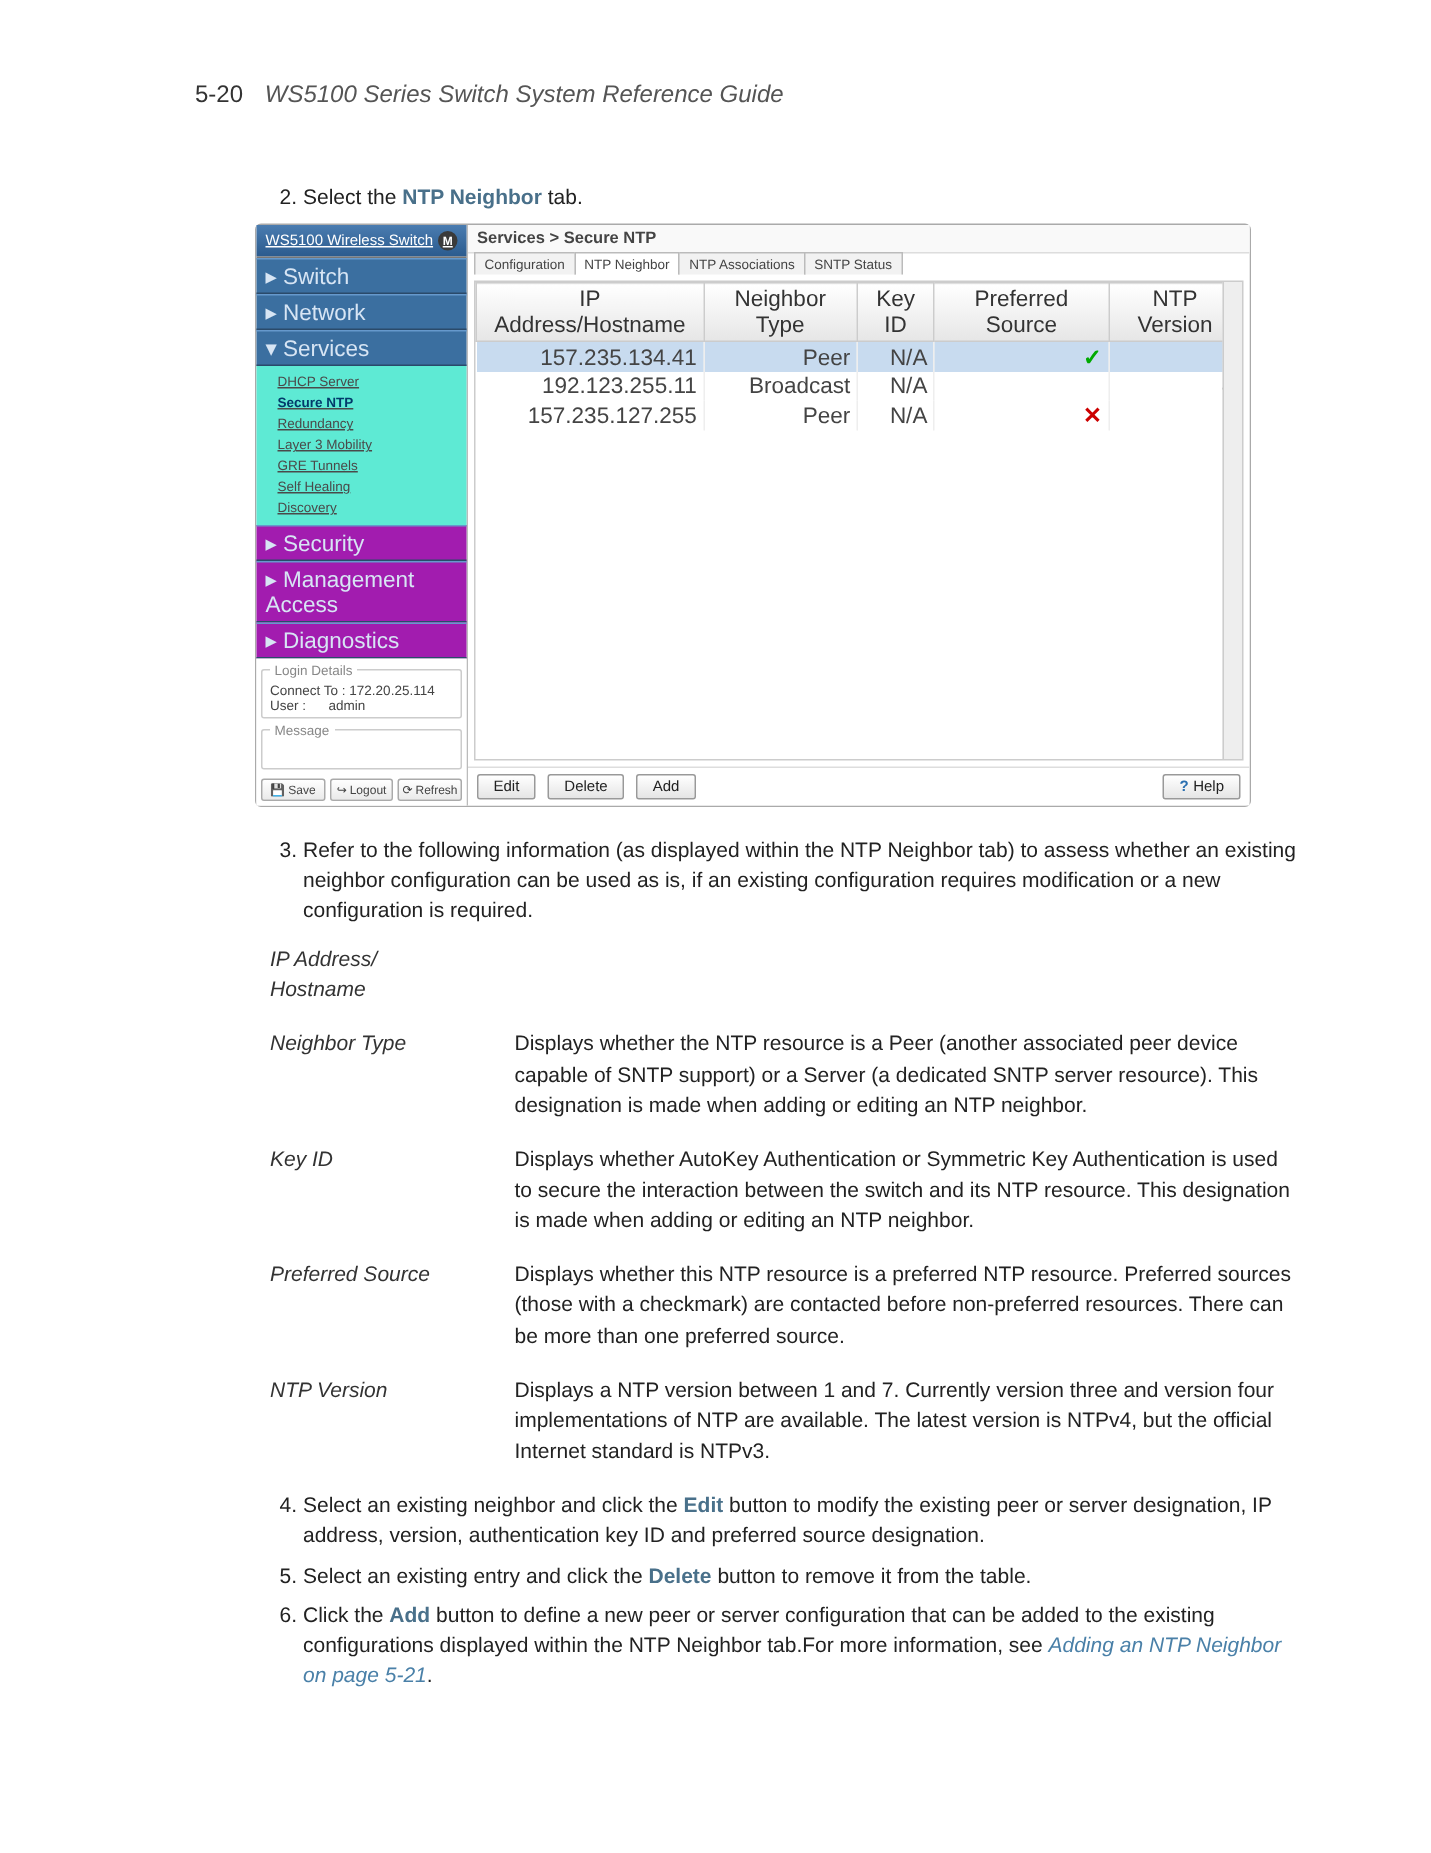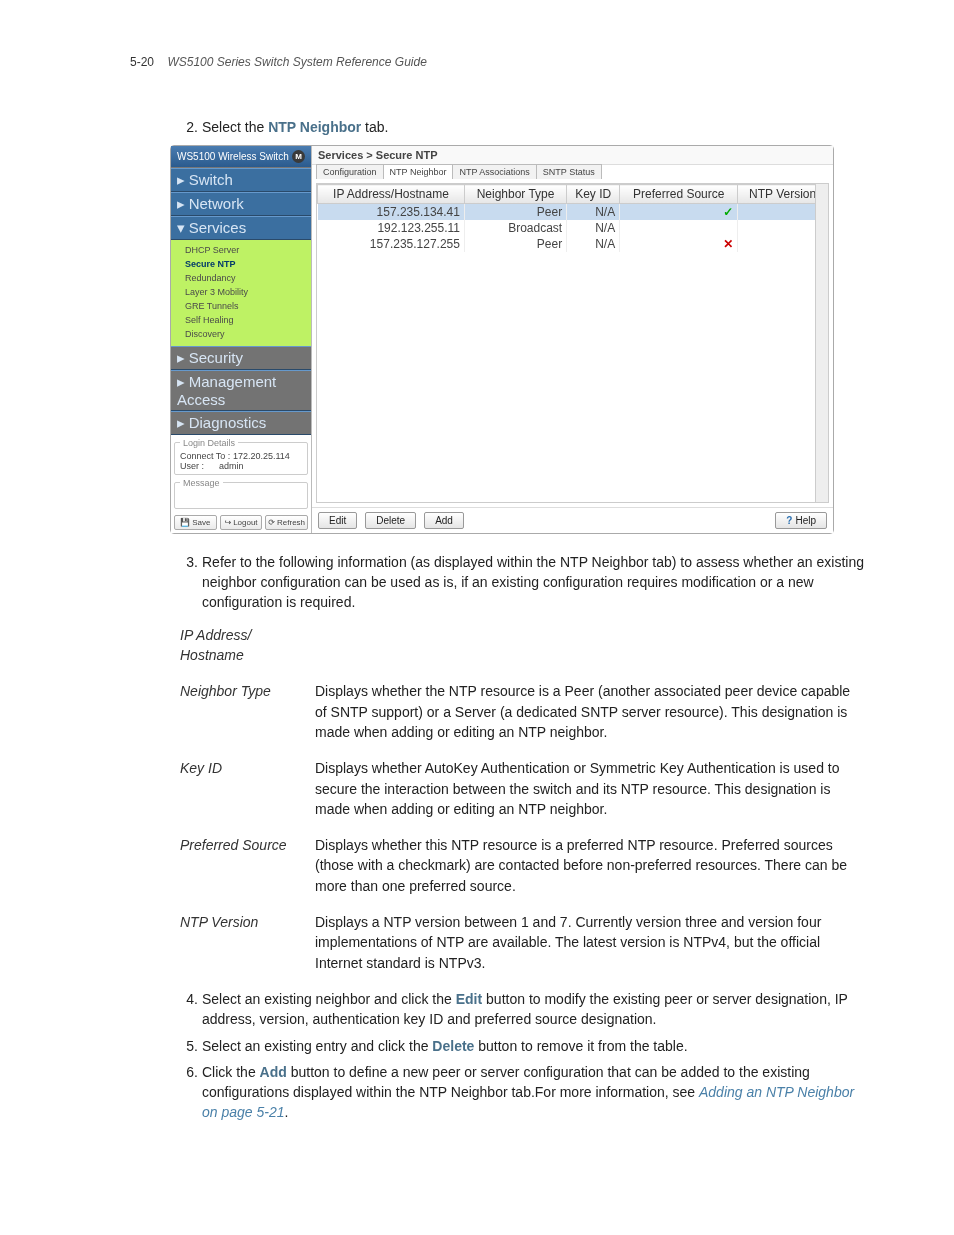--- a/index.html
+++ b/index.html
@@ -7,21 +7,21 @@
     padding: 0;
     background: #fff;
     width: 954px;
     font-family: Arial, Helvetica, sans-serif;
     color: #222;
   }
   .page {
     padding: 55px 90px 60px 130px;
   }
   .page-header {
-    font-size: 12px;
+    font-size: 16px;
     font-style: italic;
     color: #555;
     margin-bottom: 48px;
   }
   .page-header .num {
     font-style: normal;
     margin-right: 10px;
     color: #333;
   }
   .step-row {
@@ -69,42 +69,44 @@
   .sb-title {
     background: #3b6fa0;
     background: linear-gradient(#4a7cb0, #2b5b8e);
     color: #fff;
     font-size: 10px;
     padding: 4px 6px;
     display: flex;
     justify-content: space-between;
     align-items: center;
     border-bottom: 1px solid #777;
+    text-decoration: underline;
   }
   .mot-badge {
     width: 13px; height: 13px; border-radius: 50%;
     background: #3a3a3a; color: #fff; font-size: 8px;
     display: flex; align-items: center; justify-content: center;
     font-weight: bold;
   }
   .sb-section {
     background: #3b6fa0;
     color: #d7e5f4;
     font-size: 15px;
     padding: 2px 6px;
     border-top: 1px solid #6699cc;
     border-bottom: 1px solid #2a4a6a;
   }
-  .sb-section.dark { background: #737373; }
+  .sb-section.dark { background: #a21caf; }
   .sb-tree {
-    background: #bef264;
+    background: #5eead4;
     color: #4a4a4a;
     font-size: 9px;
     padding: 4px 4px 4px 14px;
     line-height: 1.55;
+    text-decoration: underline;
   }
   .sb-tree .sel { color: #023a6a; font-weight:bold; }
   .sb-tree span { display:block; }
   .sb-bottom {
     margin-top: auto;
     background: #fff;
     color: #444;
     font-size: 9px;
   }
   .sb-group {
@@ -166,21 +168,21 @@
   }
   .gridwrap {
     flex:1;
     margin: 4px;
     border: 1px solid #ccc;
     position:relative;
   }
   table.ntp {
     width: 100%;
     border-collapse: collapse;
-    font-size: 12px;
+    font-size: 15px;
   }
   table.ntp th {
     background: linear-gradient(#fff,#e6e6e6);
     border: 1px solid #ccc;
     font-weight: normal;
     color: #333;
     padding: 2px 4px;
     text-align: center;
   }
   table.ntp td {
@@ -213,20 +215,21 @@
   }
   
   .defs {
     margin: 12px 0 10px 50px;
     font-size: 14px;
     line-height: 1.45;
   }
   .defrow {
     display:flex;
     margin-bottom: 16px;
+    gap: 28px;
   }
   .term {
     width: 135px;
     min-width:135px;
     font-style: italic;
     color:#333;
   }
   .desc {
     flex:1;
   }

